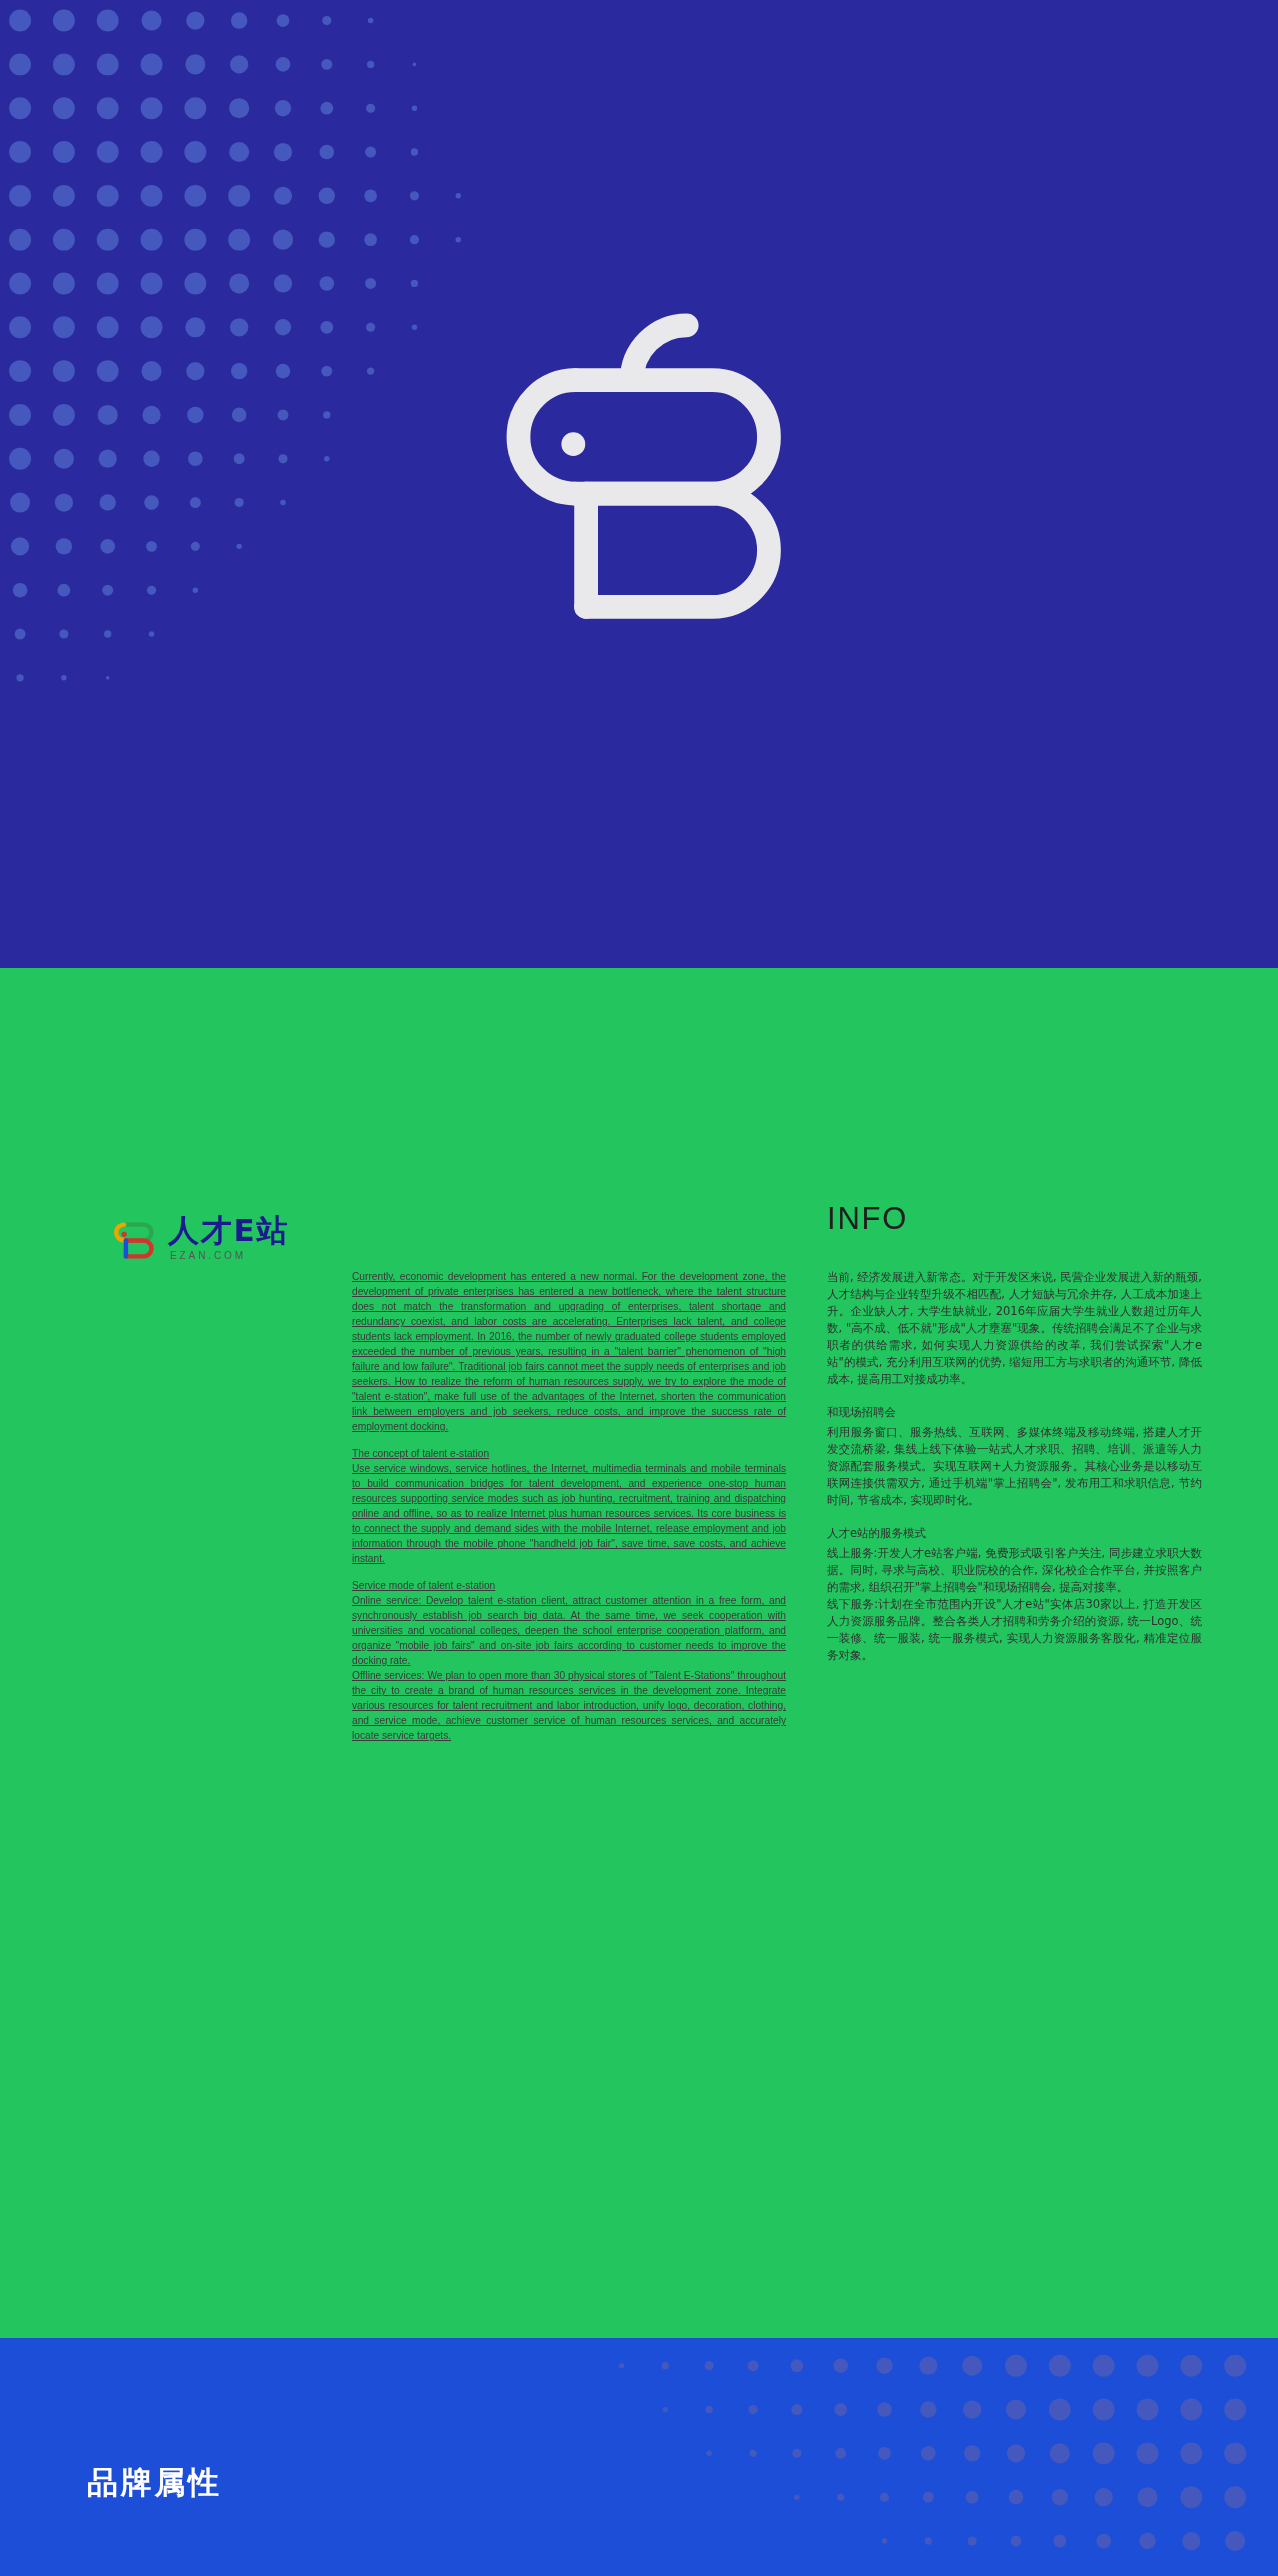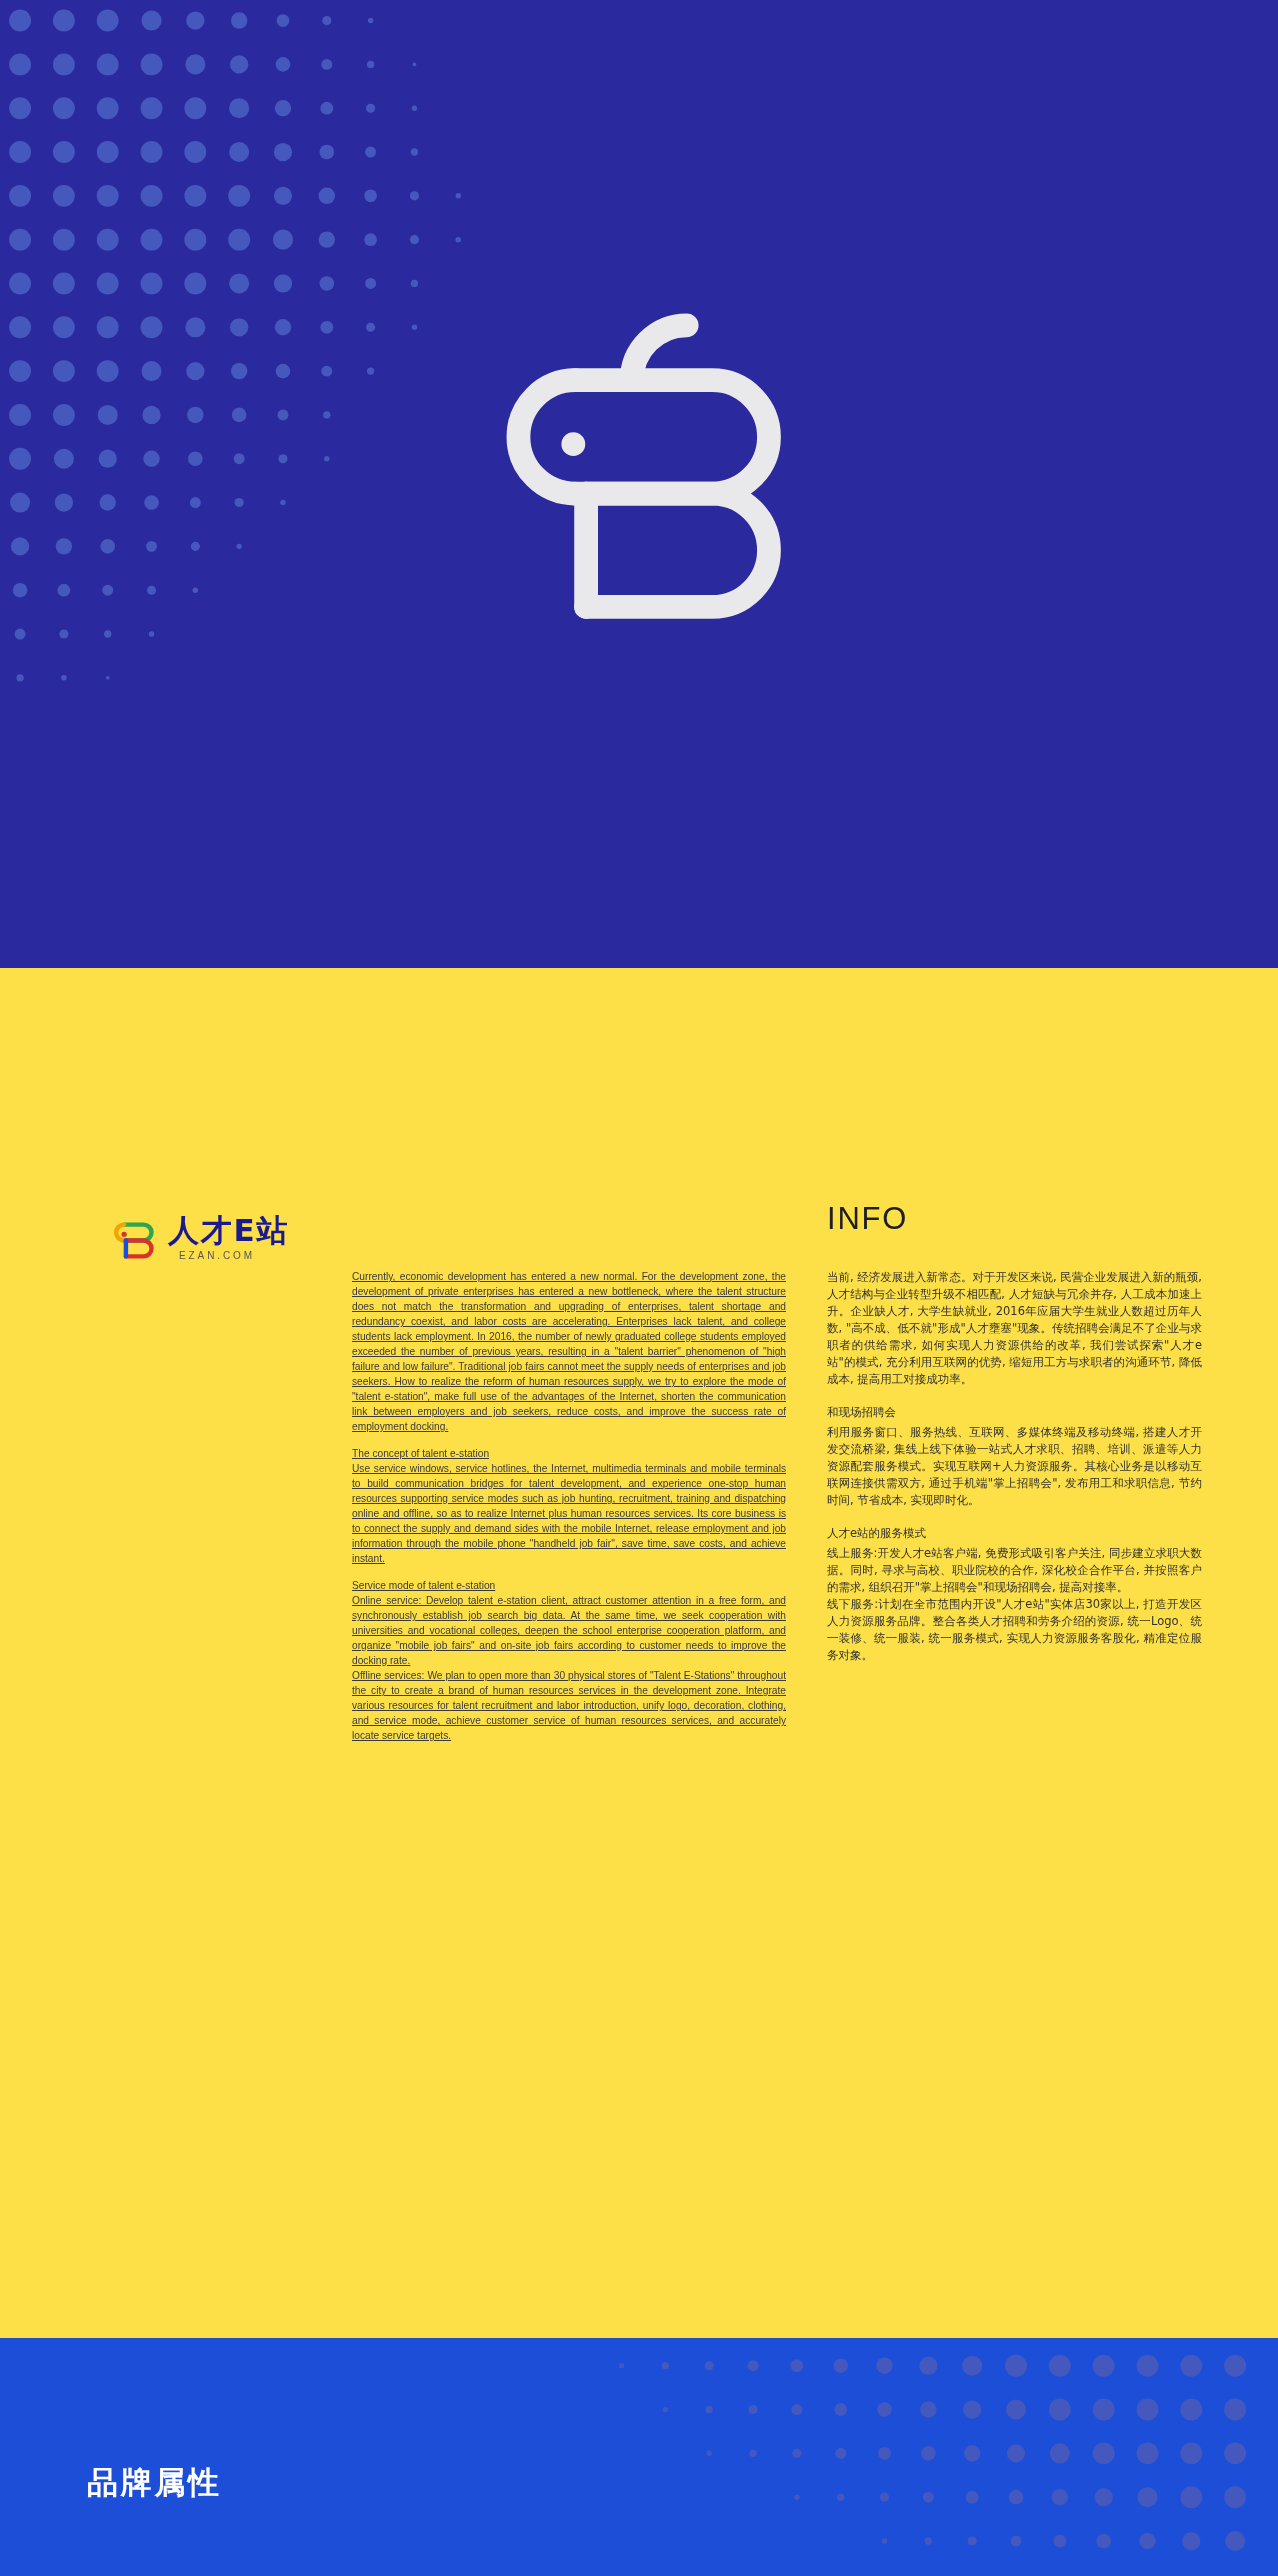--- a/index.html
+++ b/index.html
@@ -21,33 +21,33 @@
     position:absolute; left:0; top:0; width:639px; height:713px;
     opacity:1;
   }
   .hero-logo {
     position:absolute; left:438px; top:265px; width:384px; height:384px;
   }
 
   
   .body-area {
     position:absolute; left:0; top:968px; width:1279px; height:1370px;
-    background:#fde047;
+    background:#22c55e;
   }
 
   .brandmark { position:absolute; left:110px; top:242px; width:219px; height:82px; }
   .brandmark-icon { position:absolute; left:0; top:3.7px; width:53px; height:53px; }
   .brandmark-cn {
     position:absolute; left:58px; top:0px;
     font-size:31px; font-weight:bold; color:#1b1b8f; letter-spacing:1.8px;
     font-family:"DejaVu Sans", sans-serif;
   }
   .brandmark-en {
     position:absolute; left:60px; top:40px;
-    font-size:10px; color:#555; letter-spacing:2.9px;margin-left:9px;
+    font-size:10px; color:#555; letter-spacing:2.9px;
   }
 
   .col-en {
     position:absolute; left:352px; top:301px; width:434px;
     font-size:10.2px; line-height:15px; color:#3a3a3a;
     text-align:justify;
   }
   .col-en p { margin-bottom:12px;text-decoration:underline; }
 
   .info-heading {

